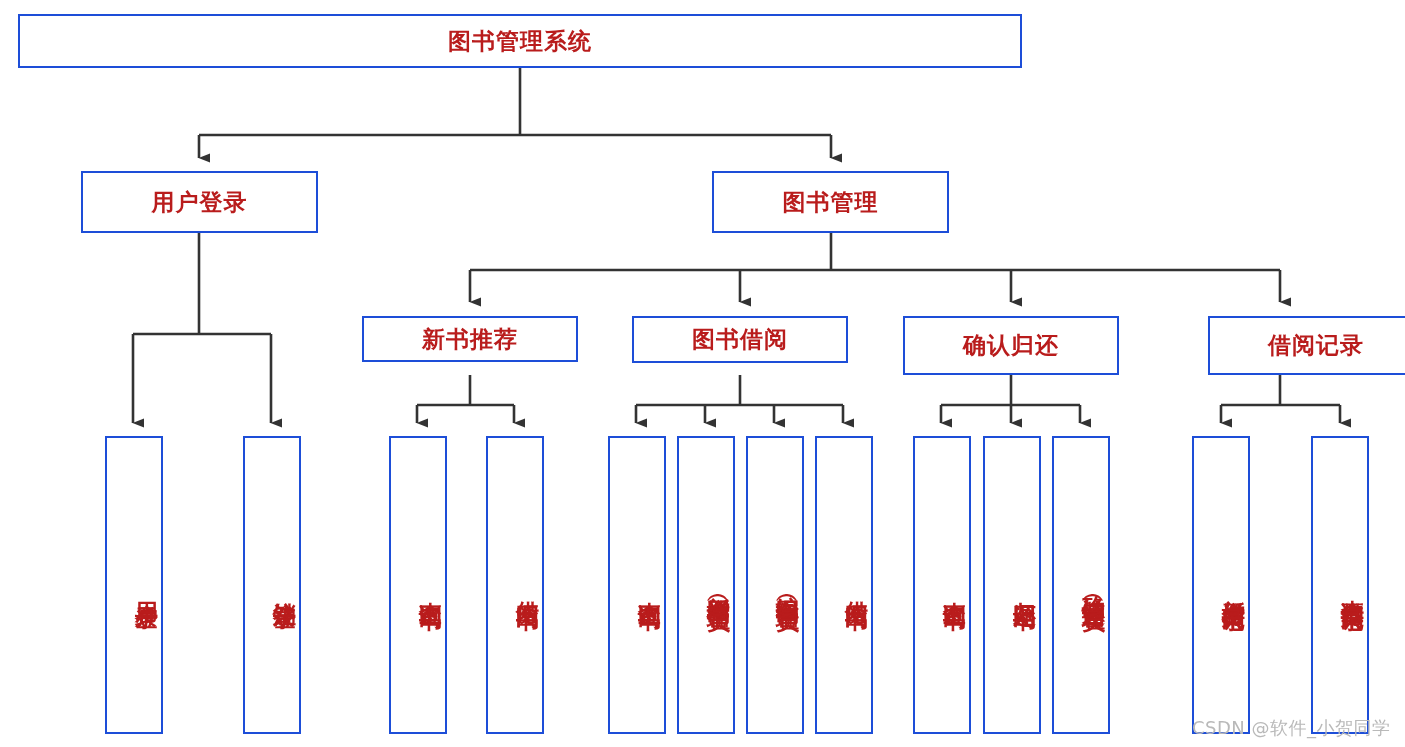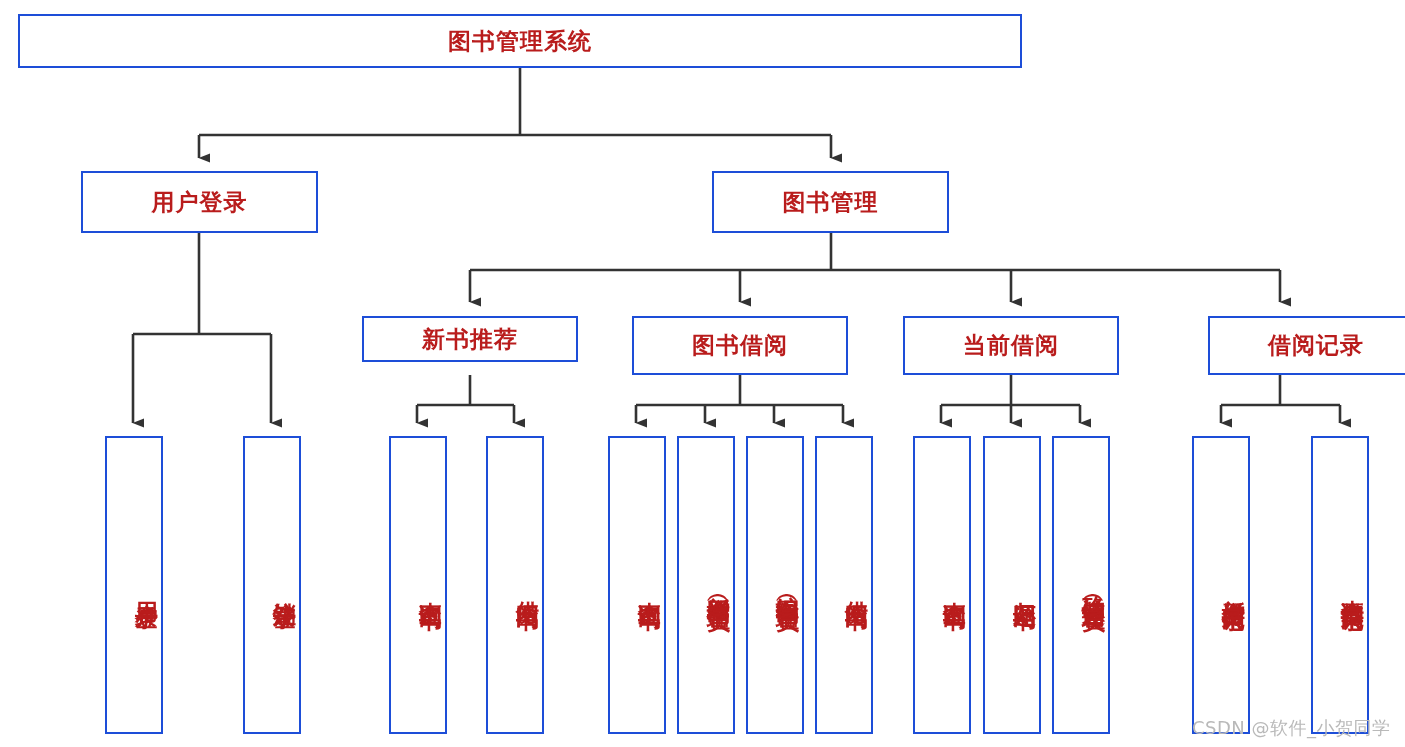--- a/index.html
+++ b/index.html
@@ -128,25 +128,25 @@
   <div class="node horiz" style="left:81px; top:171px; width:237px; height:62px;">
     <span>用户登录</span>
   </div>
   <div class="node horiz" style="left:712px; top:171px; width:237px; height:62px;">
     <span>图书管理</span>
   </div>
 
   <div class="node horiz" style="left:362px; top:316px; width:216px; height:46px;">
     <span>新书推荐</span>
   </div>
-  <div class="node horiz" style="left:632px; top:316px; width:216px; height:59px;">
+  <div class="node horiz" style="left:632px; top:316px; width:216px; height:47px;">
     <span>图书借阅</span>
   </div>
   <div class="node horiz" style="left:903px; top:316px; width:216px; height:59px;">
-    <span>当前借阅</span>
+    <span>确认归还</span>
   </div>
   <div class="node horiz" style="left:1172px; top:316px; width:216px; height:59px;margin-left:36px;">
     <span>借阅记录</span>
   </div>
 
   <div class="node vert" style="left:105px; top:436px; width:58px; height:298px;">
     <span class="label-v">用户登录</span>
   </div>
   <div class="node vert" style="left:243px; top:436px; width:58px; height:298px;">
     <span class="label-v">注销登录</span>

